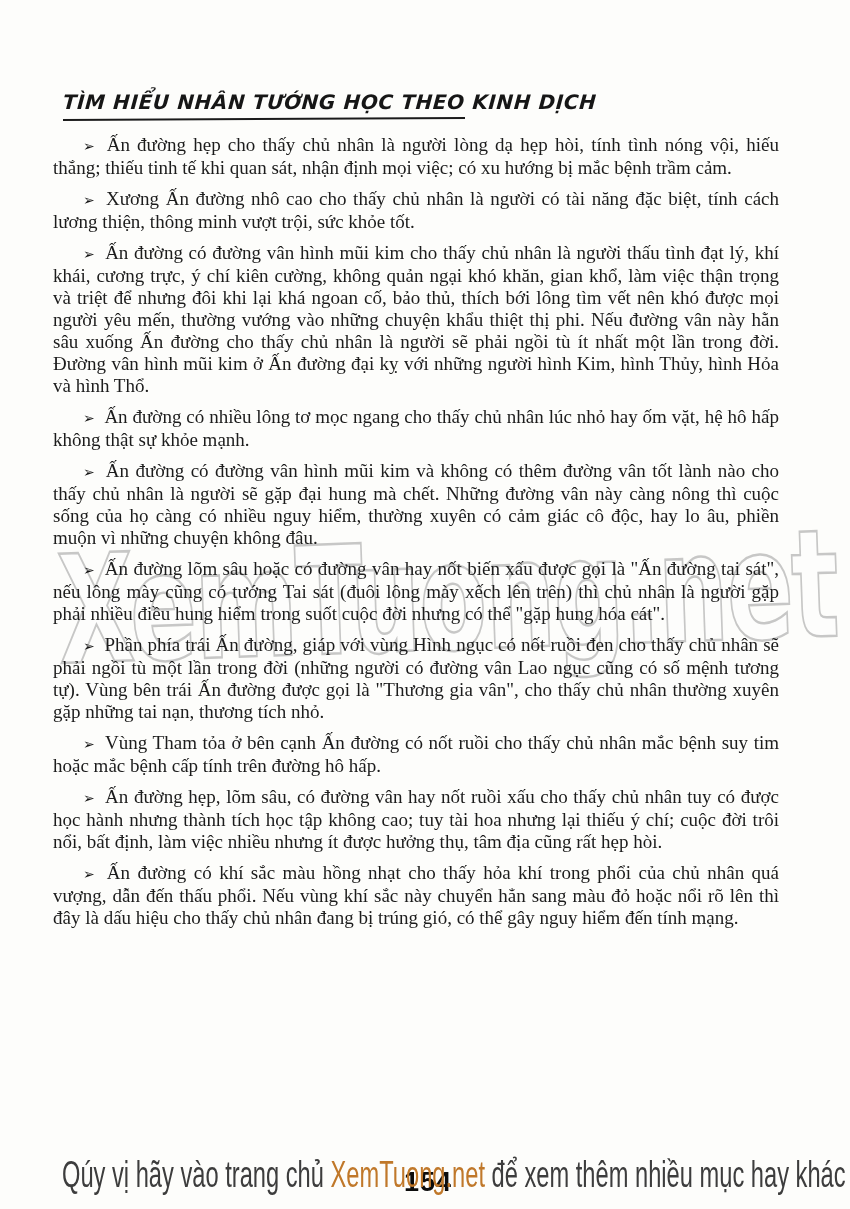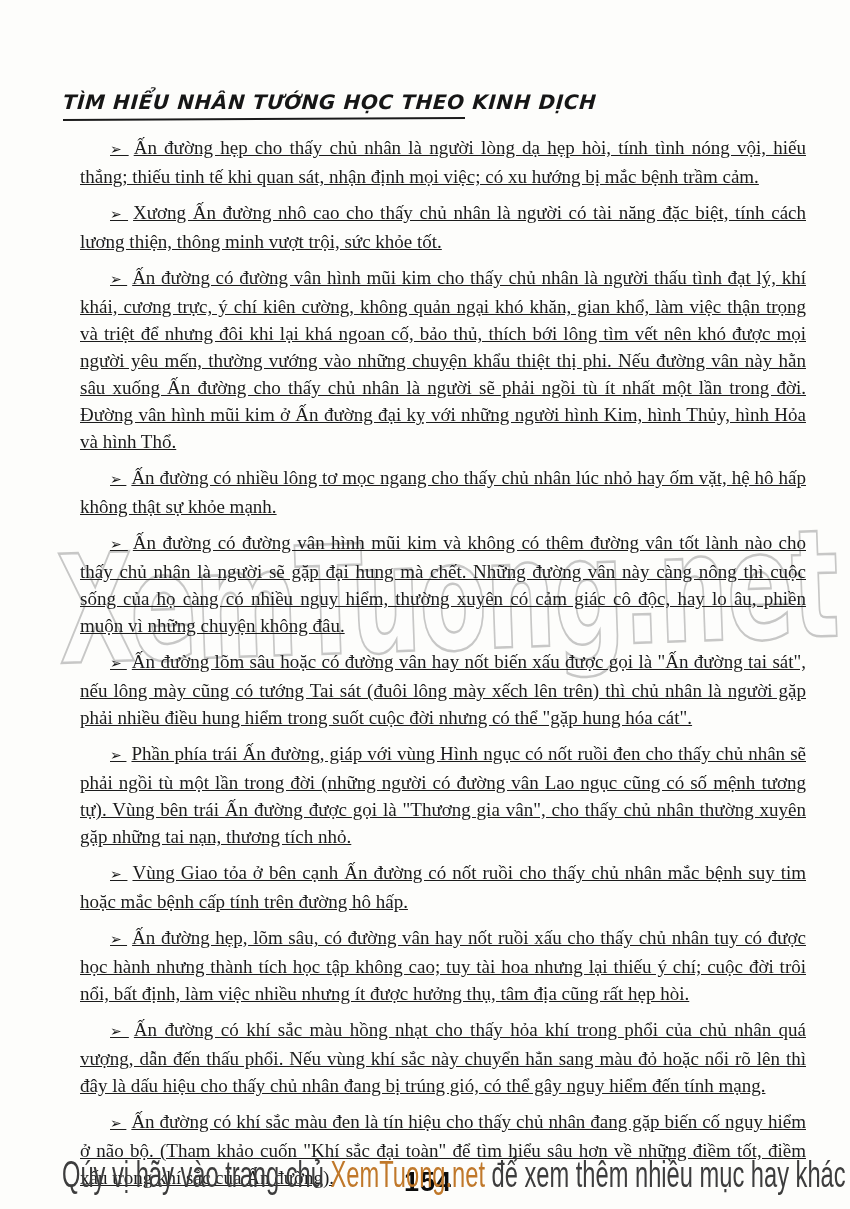--- a/index.html
+++ b/index.html
@@ -38,28 +38,27 @@
   .title-underline {
     width: 402px;
     height: 2px;
     background: #1b1b1b;
     margin-top: 4px;
     transform: rotate(-0.25deg);
   }
   
   main {
     position: absolute;
-    left: 80px;
+    left: 53px;
     top: 134px;
     width: 726px;
     text-align: justify;
     font-size: 19px;
-    line-height: 27px;
+    line-height: 22px;
     z-index: 1;
-    text-decoration: underline;
   }
   main p {
     margin: 9px 0 0 0;
     text-indent: 30px;
   }
   main p:first-child { margin-top: 0; }
   .bullet {
     font-family: "DejaVu Sans", sans-serif;
     font-size: 14px;
     padding-right: 5px;
@@ -124,24 +123,23 @@
   </header>
 
   <main id="paragraphs">
       <p><span class="bullet">➢ </span><span>Ấn đường hẹp cho thấy chủ nhân là người lòng dạ hẹp hòi, tính tình nóng vội, hiếu thắng; thiếu tinh tế khi quan sát, nhận định mọi việc; có xu hướng bị mắc bệnh trầm cảm.</span></p>
       <p><span class="bullet">➢ </span><span>Xương Ấn đường nhô cao cho thấy chủ nhân là người có tài năng đặc biệt, tính cách lương thiện, thông minh vượt trội, sức khỏe tốt.</span></p>
       <p><span class="bullet">➢ </span><span>Ấn đường có đường vân hình mũi kim cho thấy chủ nhân là người thấu tình đạt lý, khí khái, cương trực, ý chí kiên cường, không quản ngại khó khăn, gian khổ, làm việc thận trọng và triệt để nhưng đôi khi lại khá ngoan cố, bảo thủ, thích bới lông tìm vết nên khó được mọi người yêu mến, thường vướng vào những chuyện khẩu thiệt thị phi. Nếu đường vân này hằn sâu xuống Ấn đường cho thấy chủ nhân là người sẽ phải ngồi tù ít nhất một lần trong đời. Đường vân hình mũi kim ở Ấn đường đại kỵ với những người hình Kim, hình Thủy, hình Hỏa và hình Thổ.</span></p>
       <p><span class="bullet">➢ </span><span>Ấn đường có nhiều lông tơ mọc ngang cho thấy chủ nhân lúc nhỏ hay ốm vặt, hệ hô hấp không thật sự khỏe mạnh.</span></p>
       <p><span class="bullet">➢ </span><span>Ấn đường có đường vân hình mũi kim và không có thêm đường vân tốt lành nào cho thấy chủ nhân là người sẽ gặp đại hung mà chết. Những đường vân này càng nông thì cuộc sống của họ càng có nhiều nguy hiểm, thường xuyên có cảm giác cô độc, hay lo âu, phiền muộn vì những chuyện không đâu.</span></p>
       <p><span class="bullet">➢ </span><span>Ấn đường lõm sâu hoặc có đường vân hay nốt biến xấu được gọi là "Ấn đường tai sát", nếu lông mày cũng có tướng Tai sát (đuôi lông mày xếch lên trên) thì chủ nhân là người gặp phải nhiều điều hung hiểm trong suốt cuộc đời nhưng có thể "gặp hung hóa cát".</span></p>
       <p><span class="bullet">➢ </span><span>Phần phía trái Ấn đường, giáp với vùng Hình ngục có nốt ruồi đen cho thấy chủ nhân sẽ phải ngồi tù một lần trong đời (những người có đường vân Lao ngục cũng có số mệnh tương tự). Vùng bên trái Ấn đường được gọi là "Thương gia vân", cho thấy chủ nhân thường xuyên gặp những tai nạn, thương tích nhỏ.</span></p>
-      <p><span class="bullet">➢ </span><span>Vùng Giao tỏa ở bên cạnh Ấn đường có nốt ruồi cho thấy chủ nhân mắc bệnh suy tim hoặc mắc bệnh cấp tính trên đường hô hấp.</span></p>
+      <p><span class="bullet">➢ </span><span>Vùng Tham tỏa ở bên cạnh Ấn đường có nốt ruồi cho thấy chủ nhân mắc bệnh suy tim hoặc mắc bệnh cấp tính trên đường hô hấp.</span></p>
       <p><span class="bullet">➢ </span><span>Ấn đường hẹp, lõm sâu, có đường vân hay nốt ruồi xấu cho thấy chủ nhân tuy có được học hành nhưng thành tích học tập không cao; tuy tài hoa nhưng lại thiếu ý chí; cuộc đời trôi nổi, bất định, làm việc nhiều nhưng ít được hưởng thụ, tâm địa cũng rất hẹp hòi.</span></p>
       <p><span class="bullet">➢ </span><span>Ấn đường có khí sắc màu hồng nhạt cho thấy hỏa khí trong phổi của chủ nhân quá vượng, dẫn đến thấu phổi. Nếu vùng khí sắc này chuyển hẳn sang màu đỏ hoặc nổi rõ lên thì đây là dấu hiệu cho thấy chủ nhân đang bị trúng gió, có thể gây nguy hiểm đến tính mạng.</span></p>
-      <p><span class="bullet">➢ </span><span>Ấn đường có khí sắc màu đen là tín hiệu cho thấy chủ nhân đang gặp biến cố nguy hiểm ở não bộ. (Tham khảo cuốn "Khí sắc đại toàn" để tìm hiểu sâu hơn về những điềm tốt, điềm xấu trong khí sắc của Ấn đường).</span></p>
     </main>
 
   <div class="page-number">154</div>
 
   <footer>
     <span>Qúy vị hãy vào trang chủ </span><span class="site">XemTuong.net</span><span> để xem thêm nhiều mục hay khác</span>
   </footer>
 
 </div>
 

